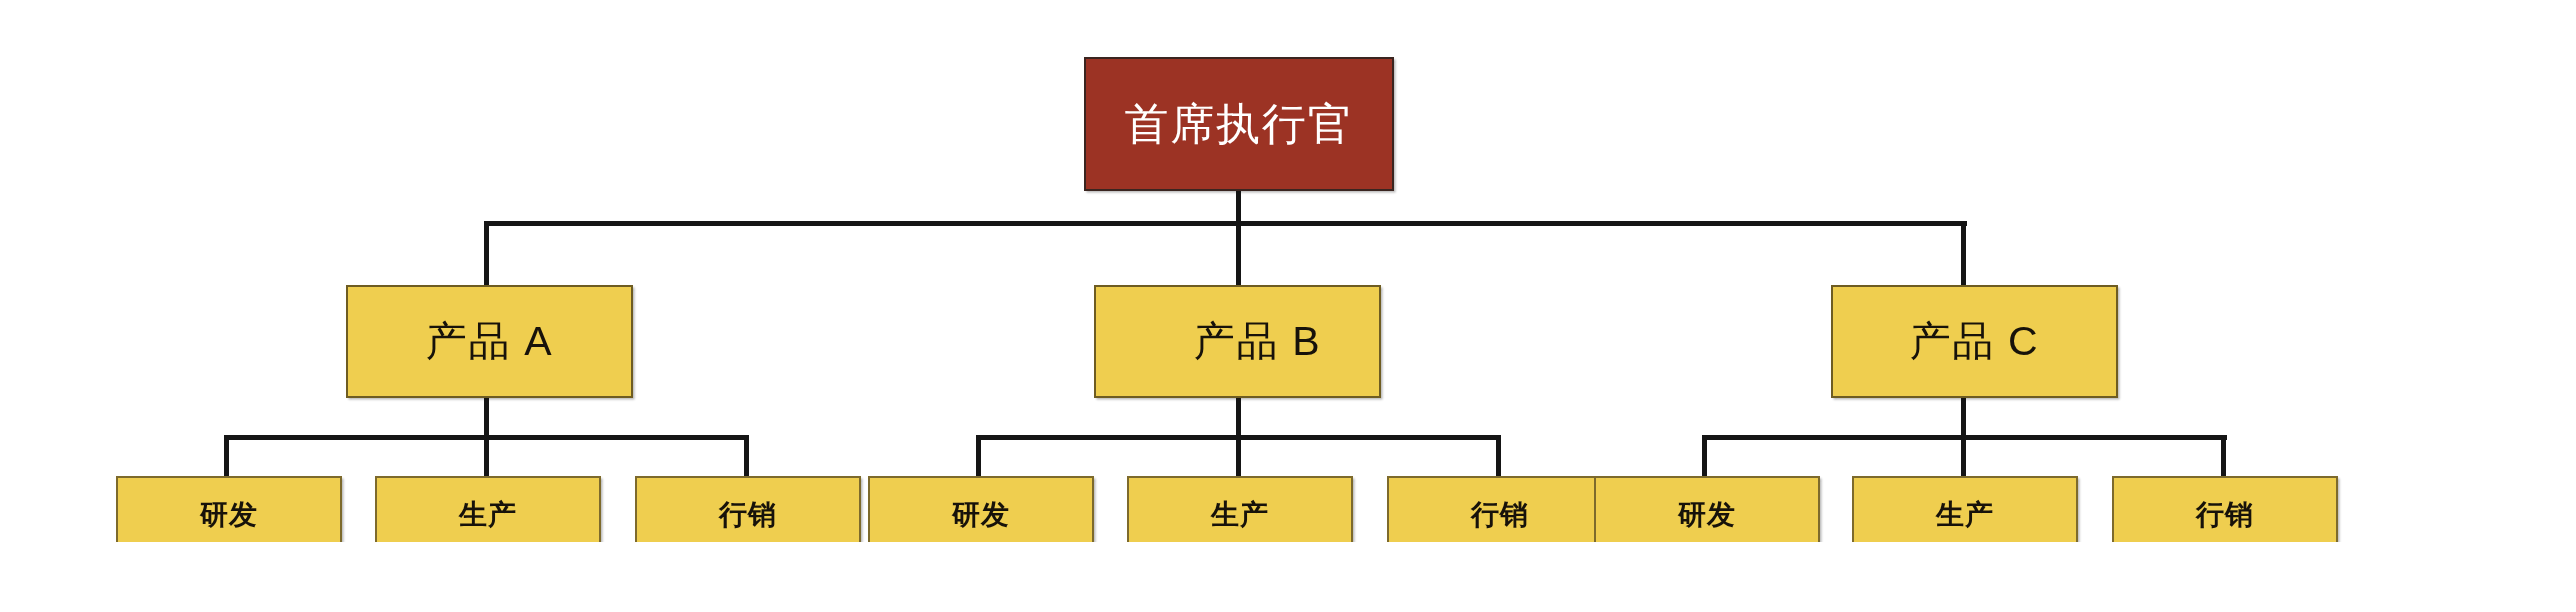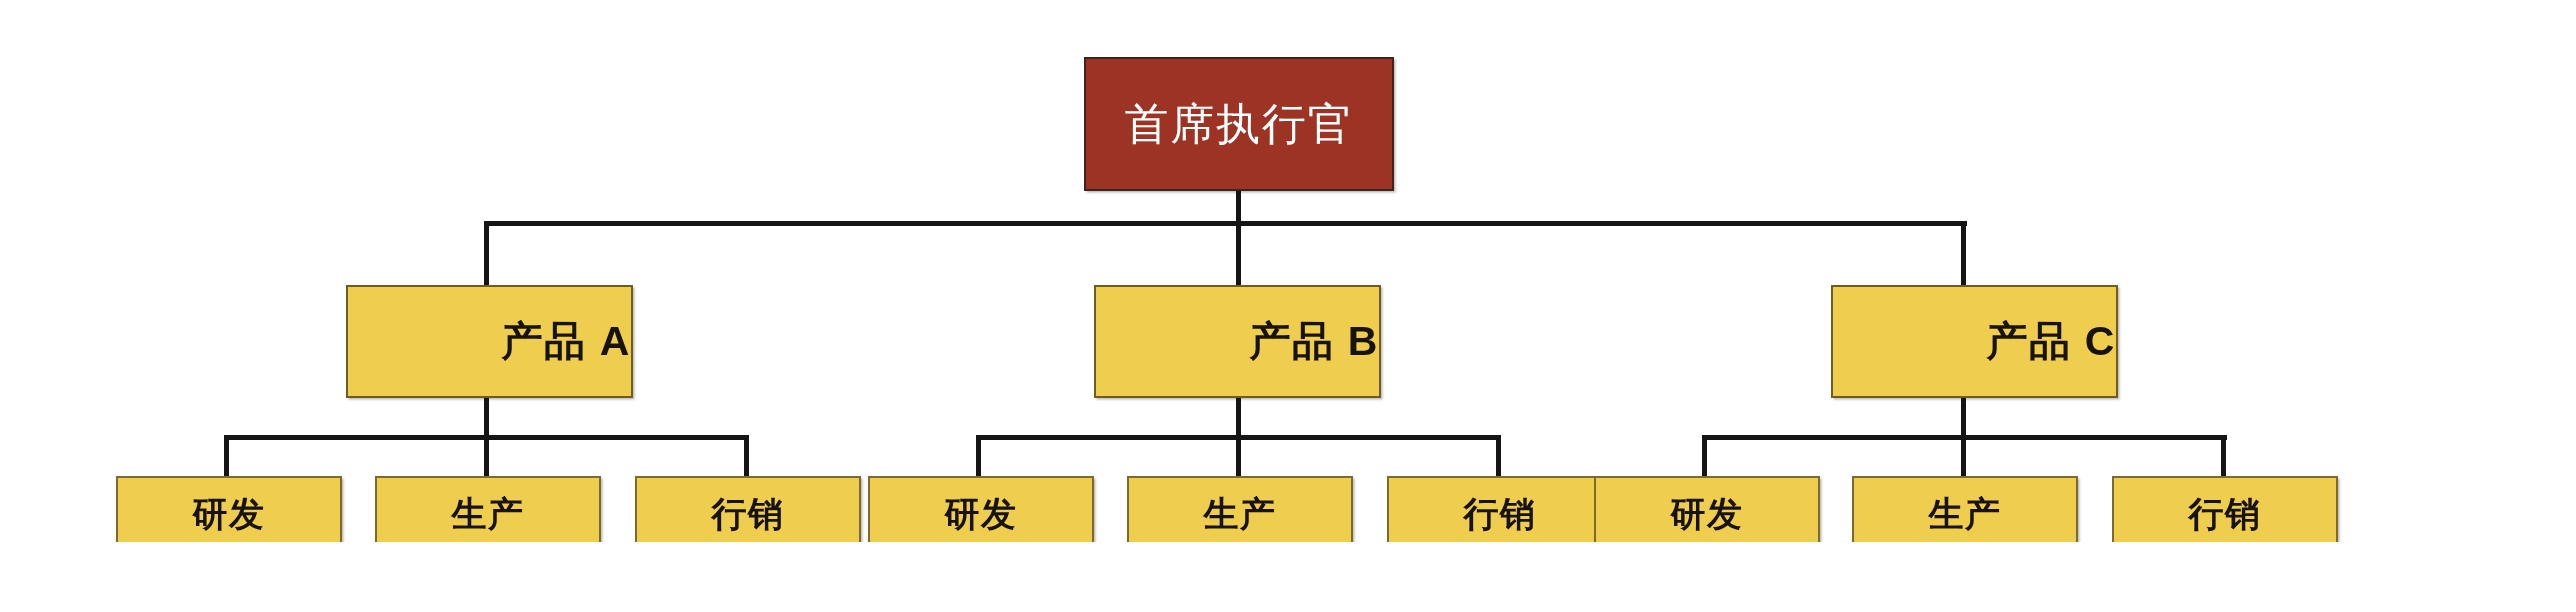--- a/index.html
+++ b/index.html
@@ -37,29 +37,28 @@
     color: #ffffff;
     font-size: 44px;
     font-weight: 400;
   }
 
   .node-branch {
     background: #EFCE4F;
     border: 2.3px solid #6e5c22;
     color: #17120a;
     font-size: 41px;
-    font-weight: 700;
-    justify-content: flex-end;
+    font-weight: 400;
   }
 
   .node-leaf {
     background: #EFCE4F;
     border: 2.3px solid #7d6a2c;
     color: #17120a;
-    font-size: 35px;
+    font-size: 28px;
     font-weight: 700;
   }
 
   
   .conn {
     position: absolute;
     background: #151515;
   }
   .conn-v { width: 5.4px; }
   .conn-h { height: 5.4px; }

